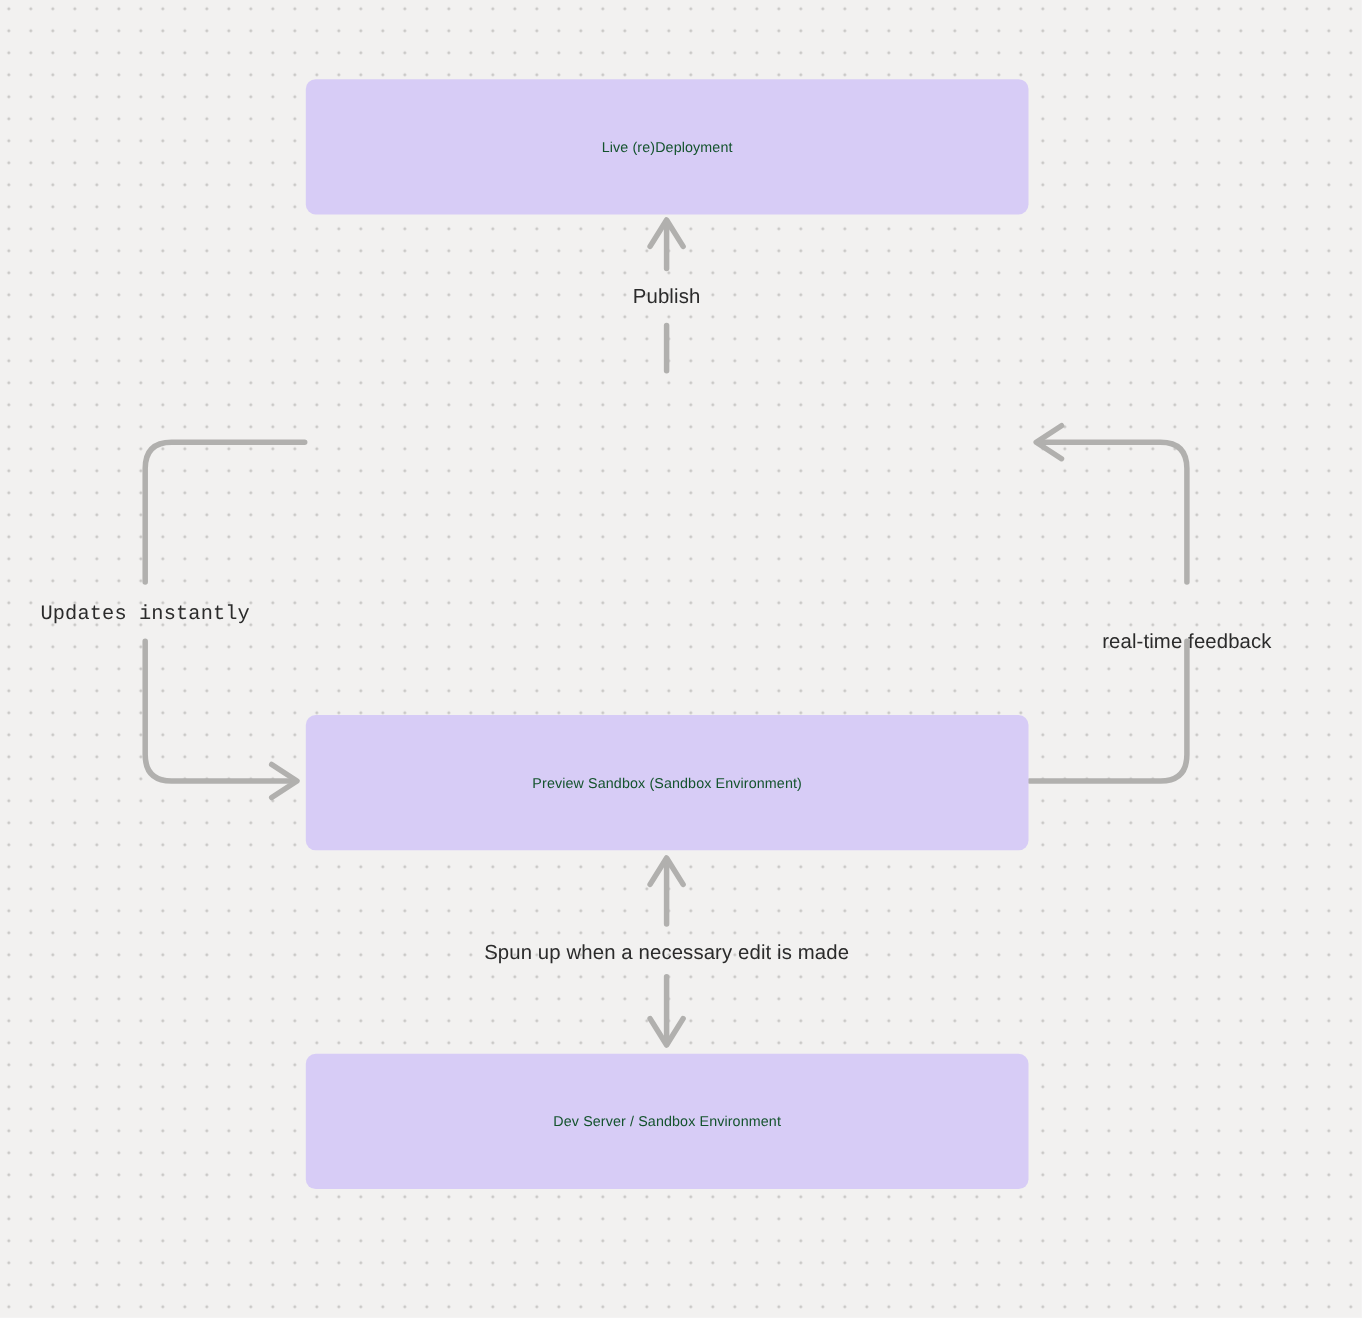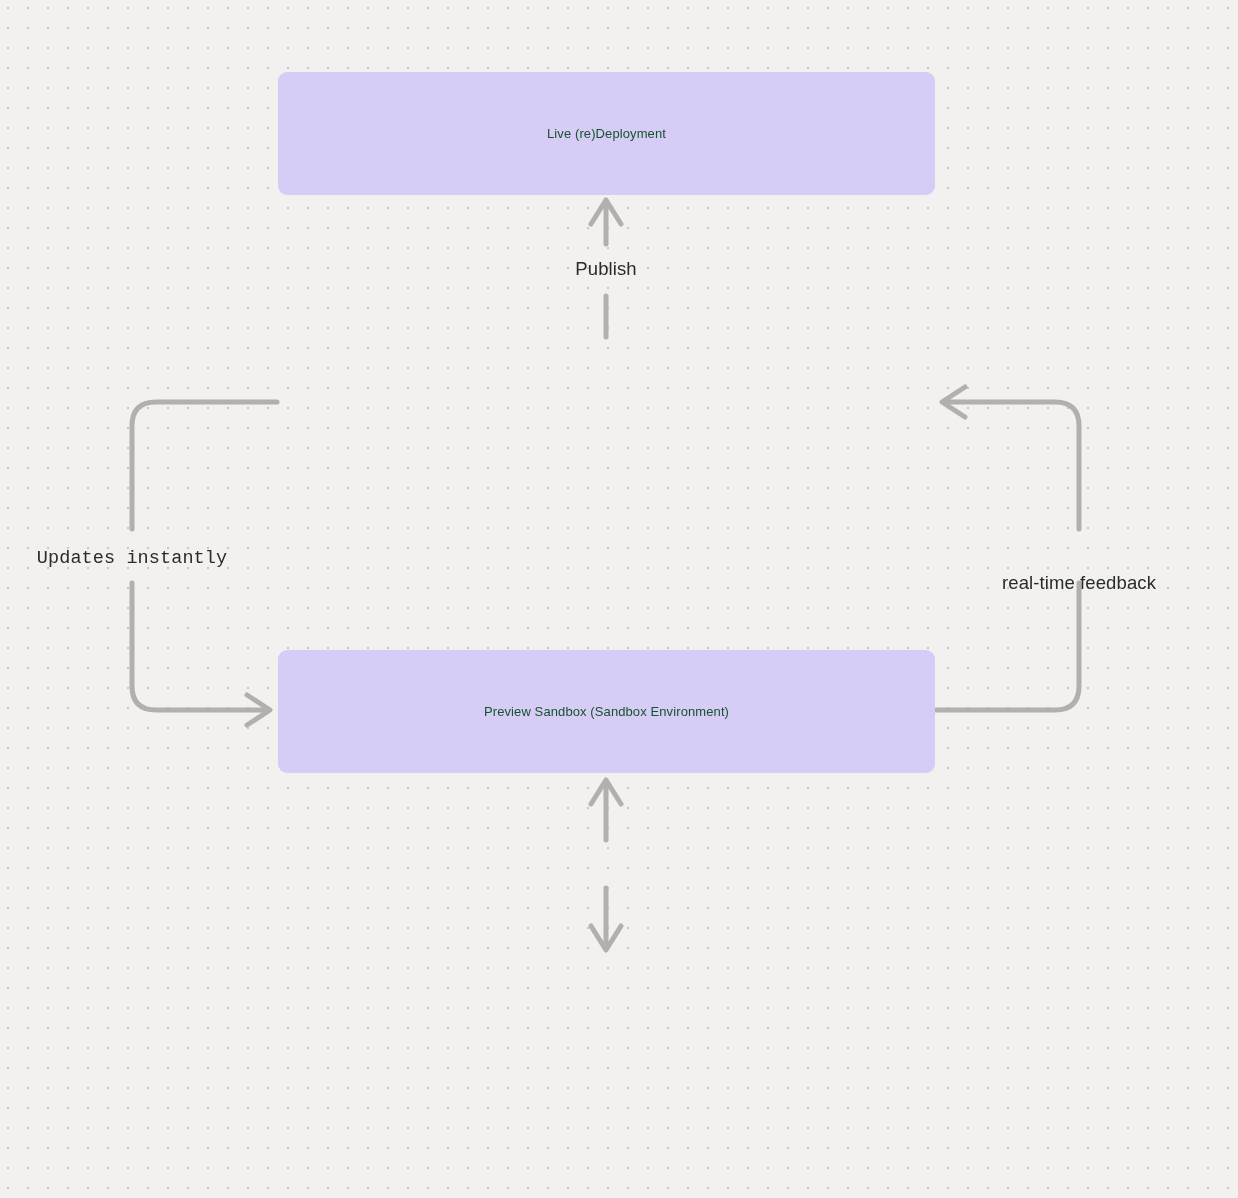--- a/index.html
+++ b/index.html
@@ -101,21 +101,25 @@
 
   <div class="node" id="node-live">
     <span class="node-label">Live (re)Deployment</span>
   </div>
 
 
   <div class="node" id="node-preview">
     <span class="node-label">Preview Sandbox (Sandbox Environment)</span>
   </div>
 
+  <div class="node" id="node-dev">
+    <span class="node-label">Dev Server / Sandbox Environment</span>
+  </div>
 
   <div class="edge-label" id="label-publish">Publish</div>
 
   <div class="edge-label" id="label-updates">Updates instantly</div>
 
   <div class="edge-label" id="label-feedback">real-time feedback</div>
 
+  <div class="edge-label" id="label-spunup">Spun up when a necessary edit is made</div>
 
 </div>
 
 </body></html>

